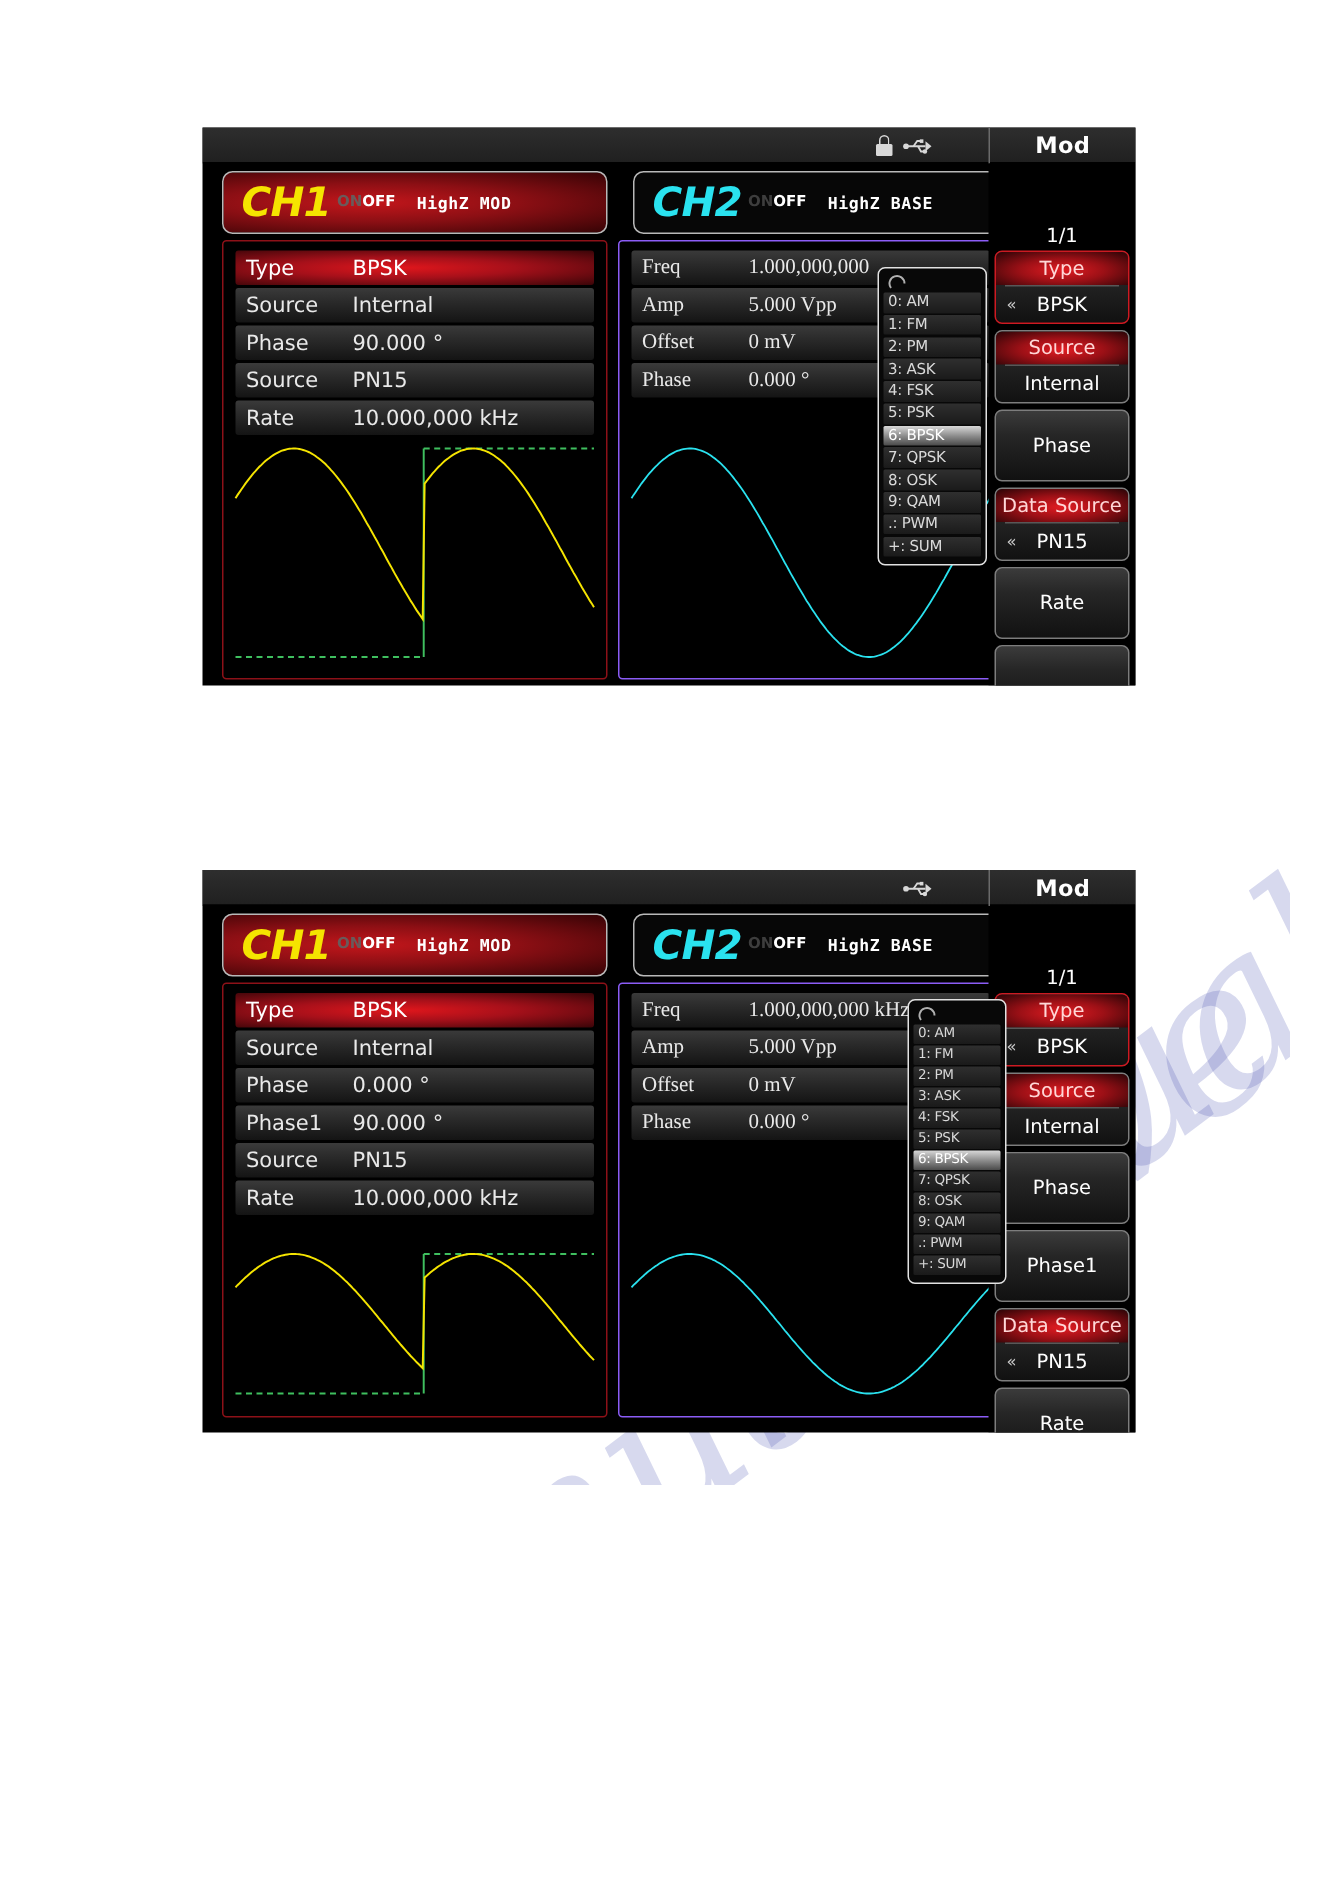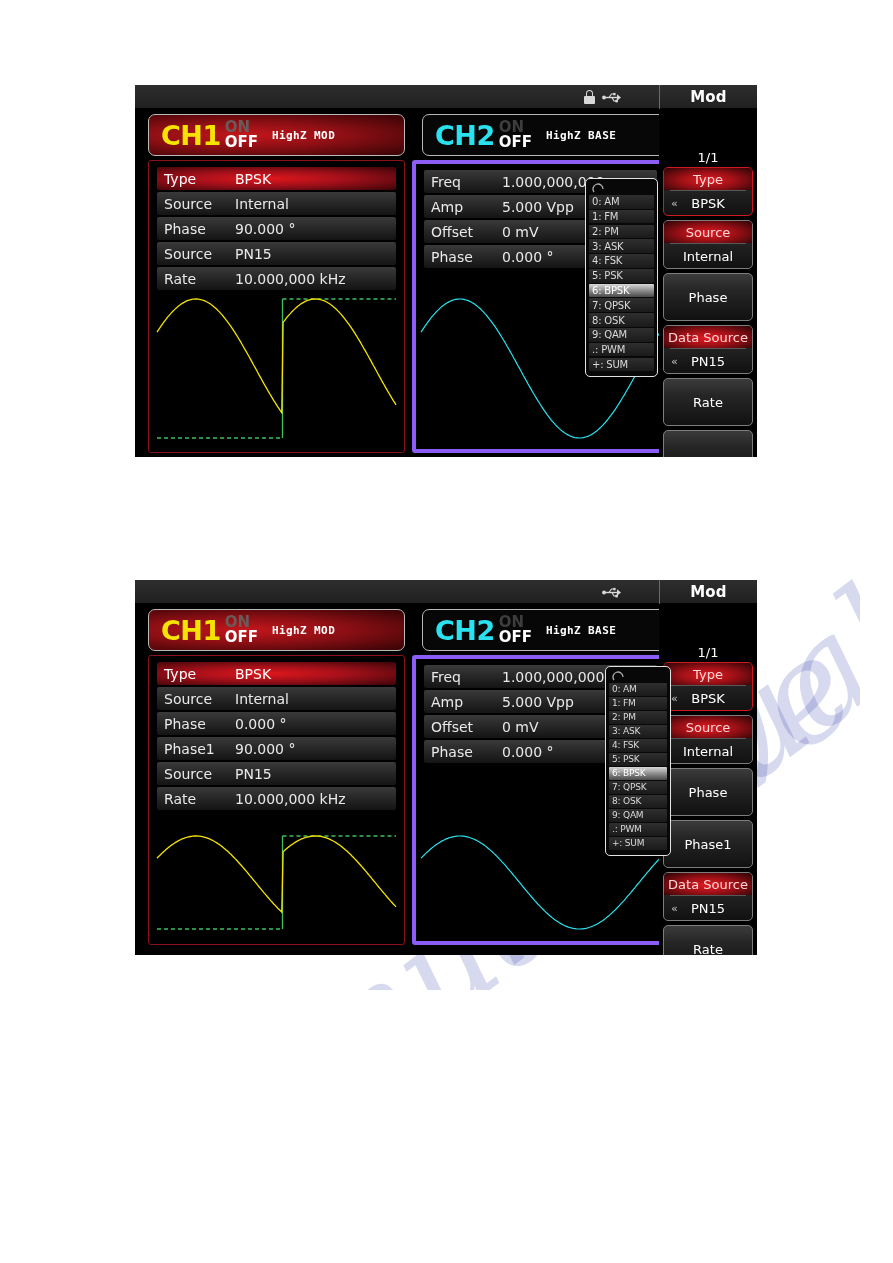--- a/index.html
+++ b/index.html
@@ -88,49 +88,49 @@
   .ch-header.ch1 {
     left: 13px; top: 29px; width: 257px;
     background: radial-gradient(ellipse at 38% 50%, #c3161b 0%, #8c0f14 45%, #350305 100%);
   }
   .ch-header.ch2 {
     left: 287px; top: 29px; width: 257px;
     background: #070707;
   }
   .ch-name {
     font-size: 27px; font-weight: bold; margin-left: 12px;
-    letter-spacing: -.5px; line-height: 1;
+    letter-spacing: -.5px; line-height: 1; font-style: italic;
   }
   .ch1 .ch-name { color: #f5e400; }
   .ch2 .ch-name { color: #2ae2ef; }
   .ch-onoff {
-    display: flex; flex-direction: column;
+    display: flex; flex-direction: row;
     margin-left: 4px; line-height: 1.0;
-    font-size: 15px; font-weight: bold;
+    font-size: 10px; font-weight: bold;
   }
   .ch-onoff .on  { color: #6a5a5a; }
   .ch2 .ch-onoff .on { color: #3d3d3d; }
   .ch-onoff .off { color: #ffffff; }
   .ch-meta {
     margin-left: 14px; color: #ffffff;
     font-size: 11px; font-weight: bold; letter-spacing: .4px;
     font-family: "DejaVu Sans Mono", monospace;
   }
 
   
   .param-panel {
     position: absolute;
     top: 75px;
     width: 257px;
     background: #000000;
     border-radius: 3px;
     padding: 6px 8px 0 8px;
   }
   .param-panel.p1 { left: 13px;  border: 1px solid #8d1118; }
-  .param-panel.p2 { left: 277px; border: 4px solid #8b5cf6; }
+  .param-panel.p2 { left: 277px; border: 1px solid #8b5cf6; font-family: Liberation Serif, serif; }
   #screen-1 .param-panel { height: 293px; }
   #screen-2 .param-panel { height: 290px; }
 
   .param-row {
     position: relative;
     height: 23px;
     margin-bottom: 2px;
     background: linear-gradient(#3a3a3a 0%, #2a2a2a 40%, #141414 100%);
     border-radius: 2px;
     display: flex; align-items: center;

